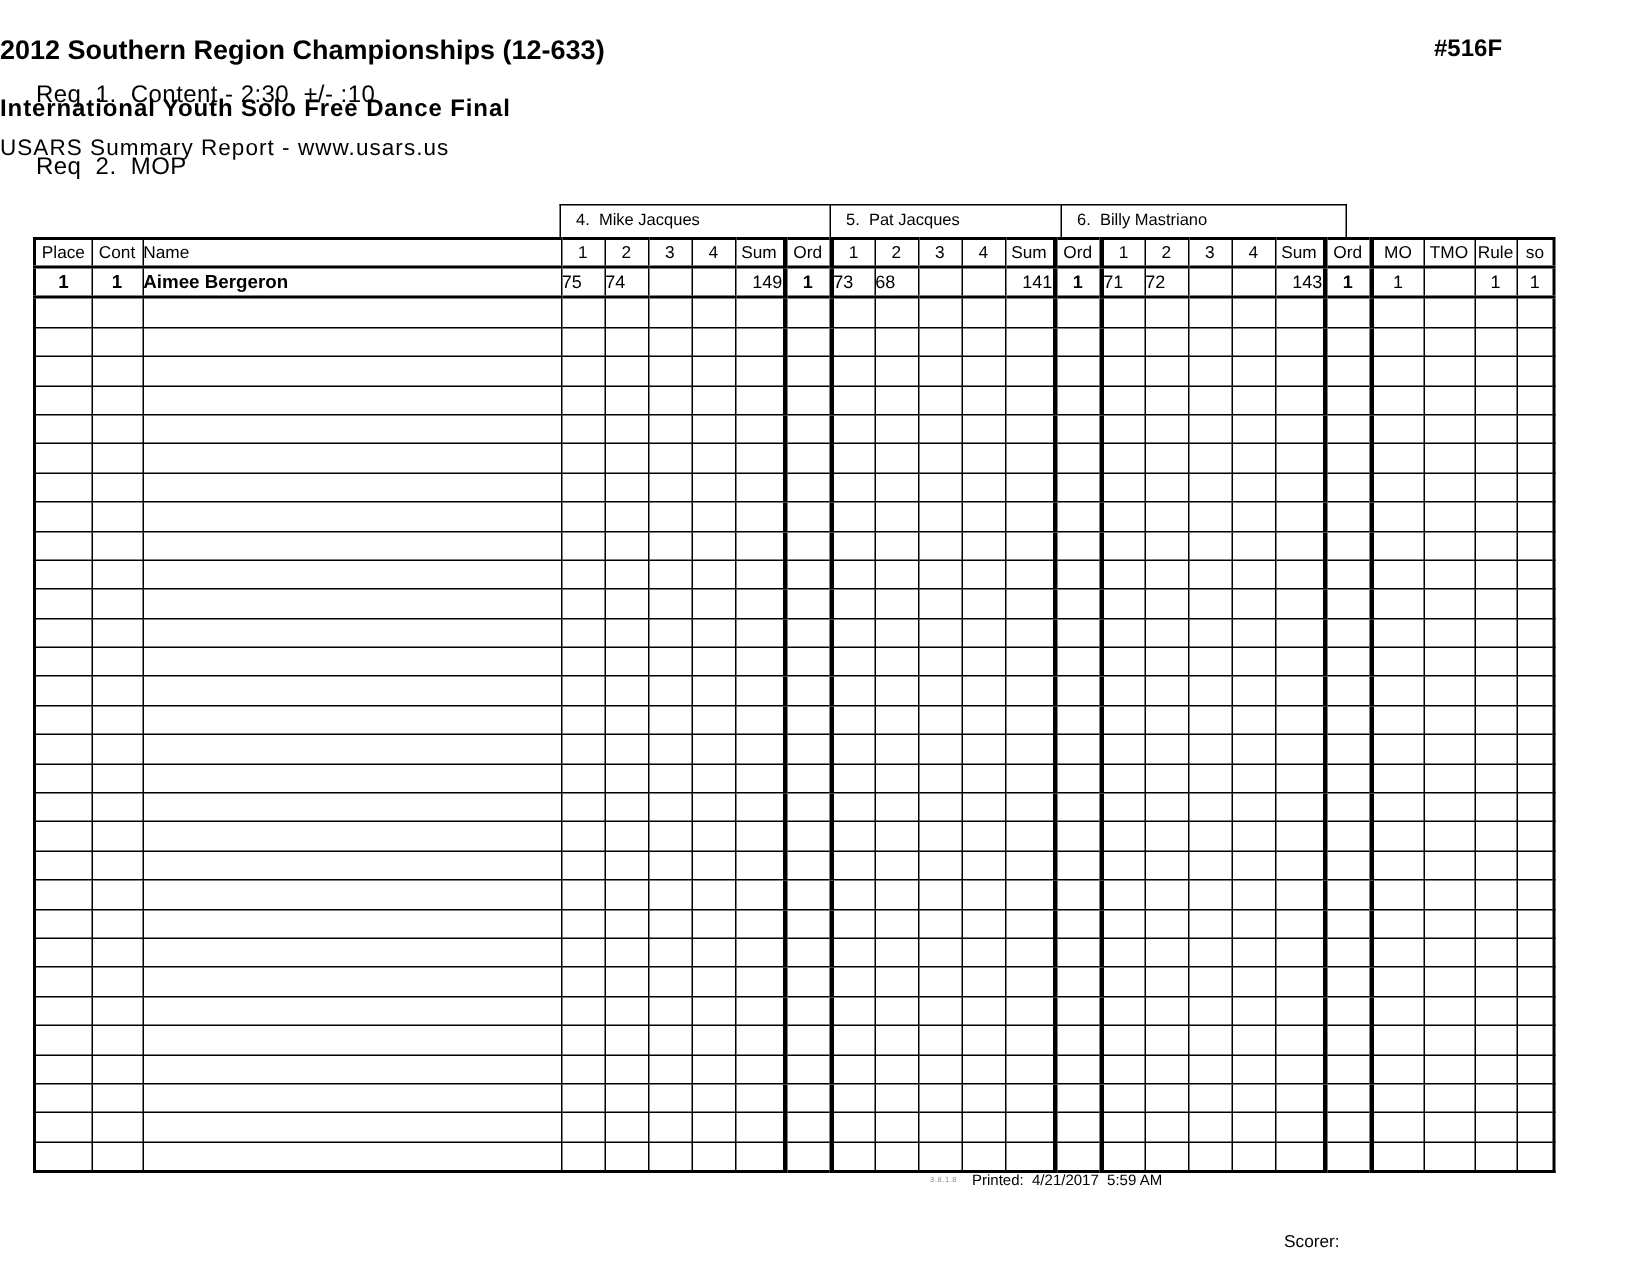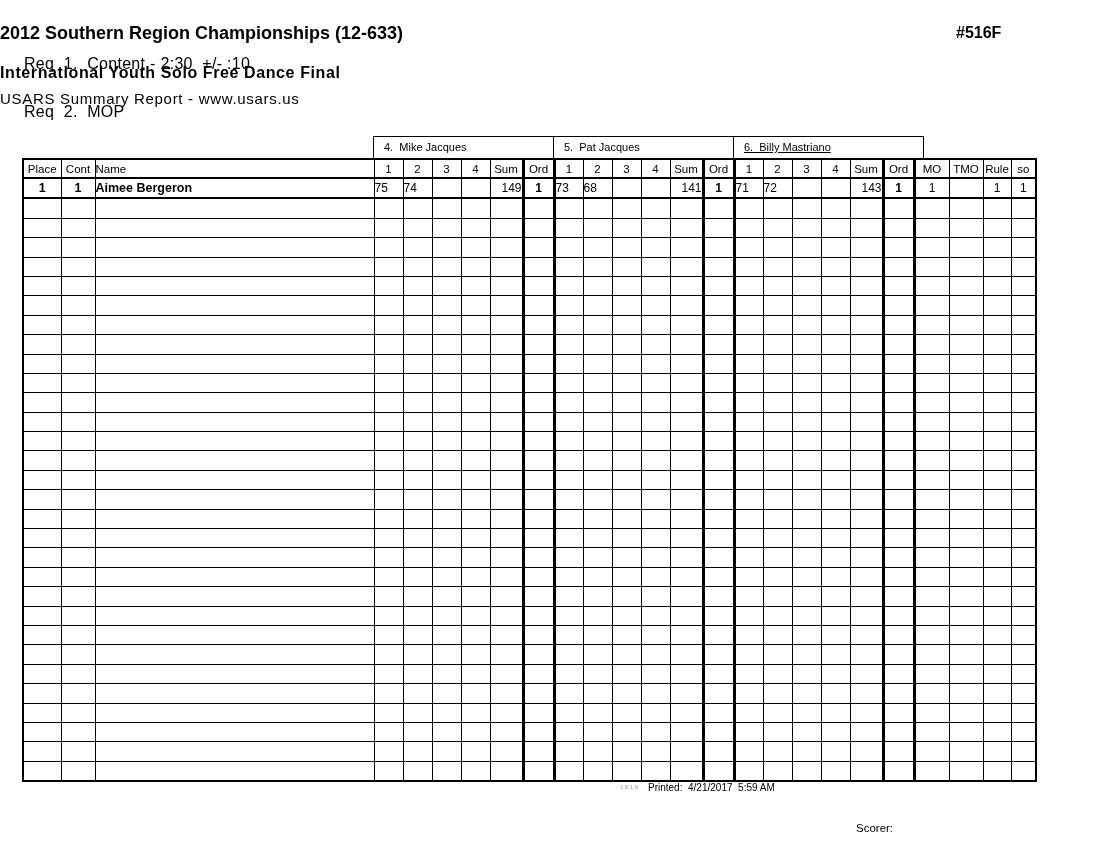--- a/index.html
+++ b/index.html
@@ -12,21 +12,21 @@
   .t2 { position:absolute; left:0; width:1100px; top:45px; font-size:14px; letter-spacing:0.3px; white-space:pre; }
   .t3 { position:absolute; left:0; width:1100px; top:64px; font-size:16px; font-weight:bold; letter-spacing:0.6px; white-space:pre; }
   .t4 { position:absolute; left:0; width:1016px; top:90px; font-size:15px; letter-spacing:0.7px; white-space:pre; }
   .docnum { position:absolute; left:956px; top:24px; font-size:16px; font-weight:bold; }
 
   .banner {
     position:absolute; top:136px; height:21px; width:179px; background:#fff;
     border:1px solid #000; border-bottom:none;
     font-size:11px; line-height:21px; padding-left:10px; white-space:pre; box-sizing:content-box;
   }
-  .b1 { left:373px; } .b2 { left:553px; } .b3 { left:733px;text-decoration:underline; }
+  .b1 { left:373px; } .b2 { left:553px; } .b3 { left:707px; }
 
   table.score {
     position:absolute; left:22px; top:158px; width:1013px;
     border-collapse:collapse; table-layout:fixed; border:2px solid #000;
   }
   table.score td { padding:0; overflow:hidden; white-space:pre; }
   .c { border:1px solid #000; height:18.4px; font-size:12px; text-align:center; vertical-align:middle; }
   tr.hdr .c { border-top:2px solid #000; border-bottom:2px solid #000; height:17px; font-size:11.5px; }
   tr.first .c { border-bottom:2px solid #000; }
   .name { text-align:left; padding-left:5px; }

